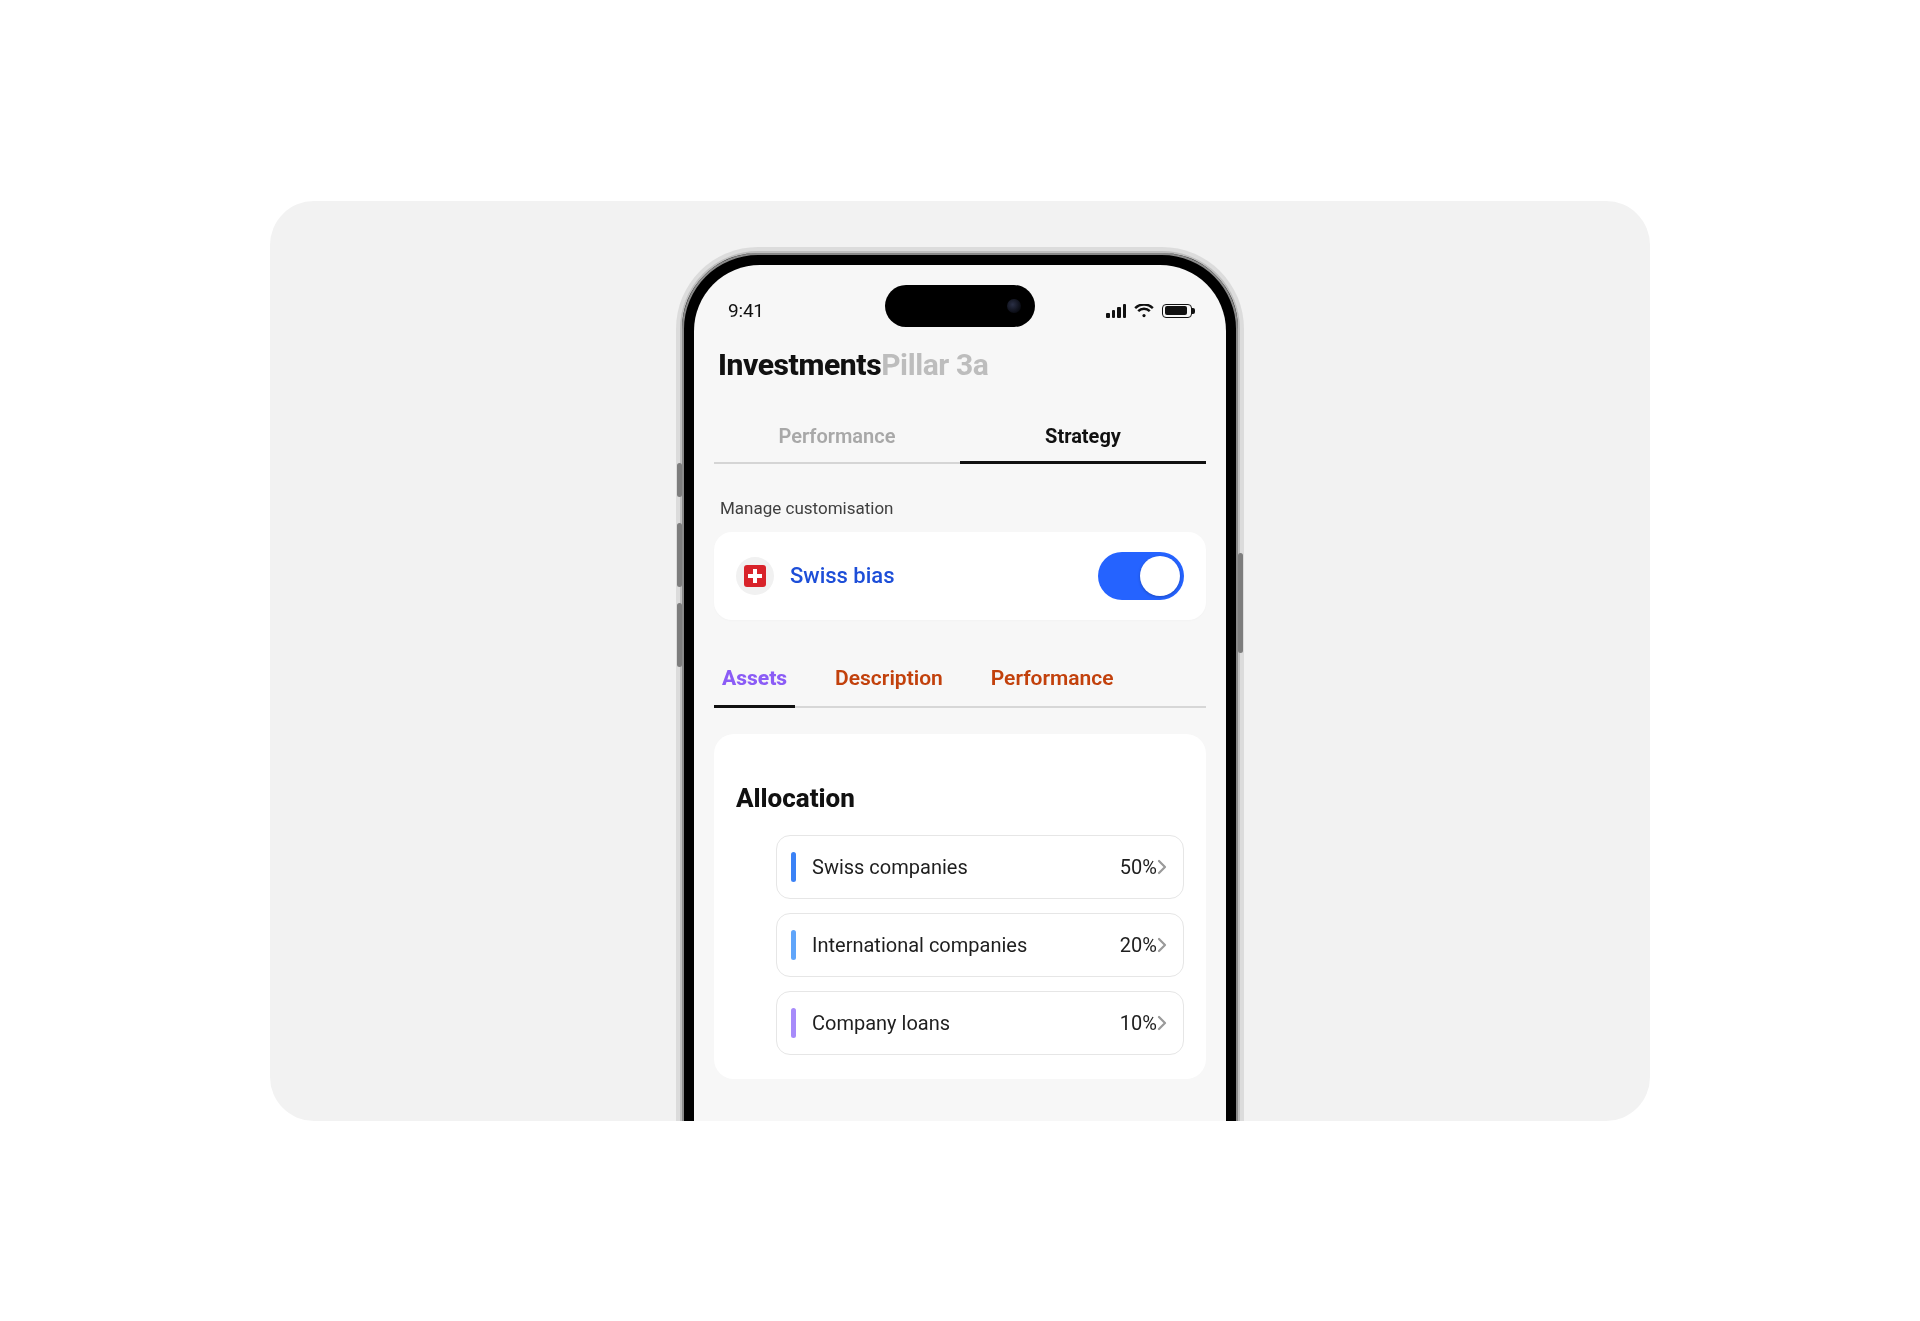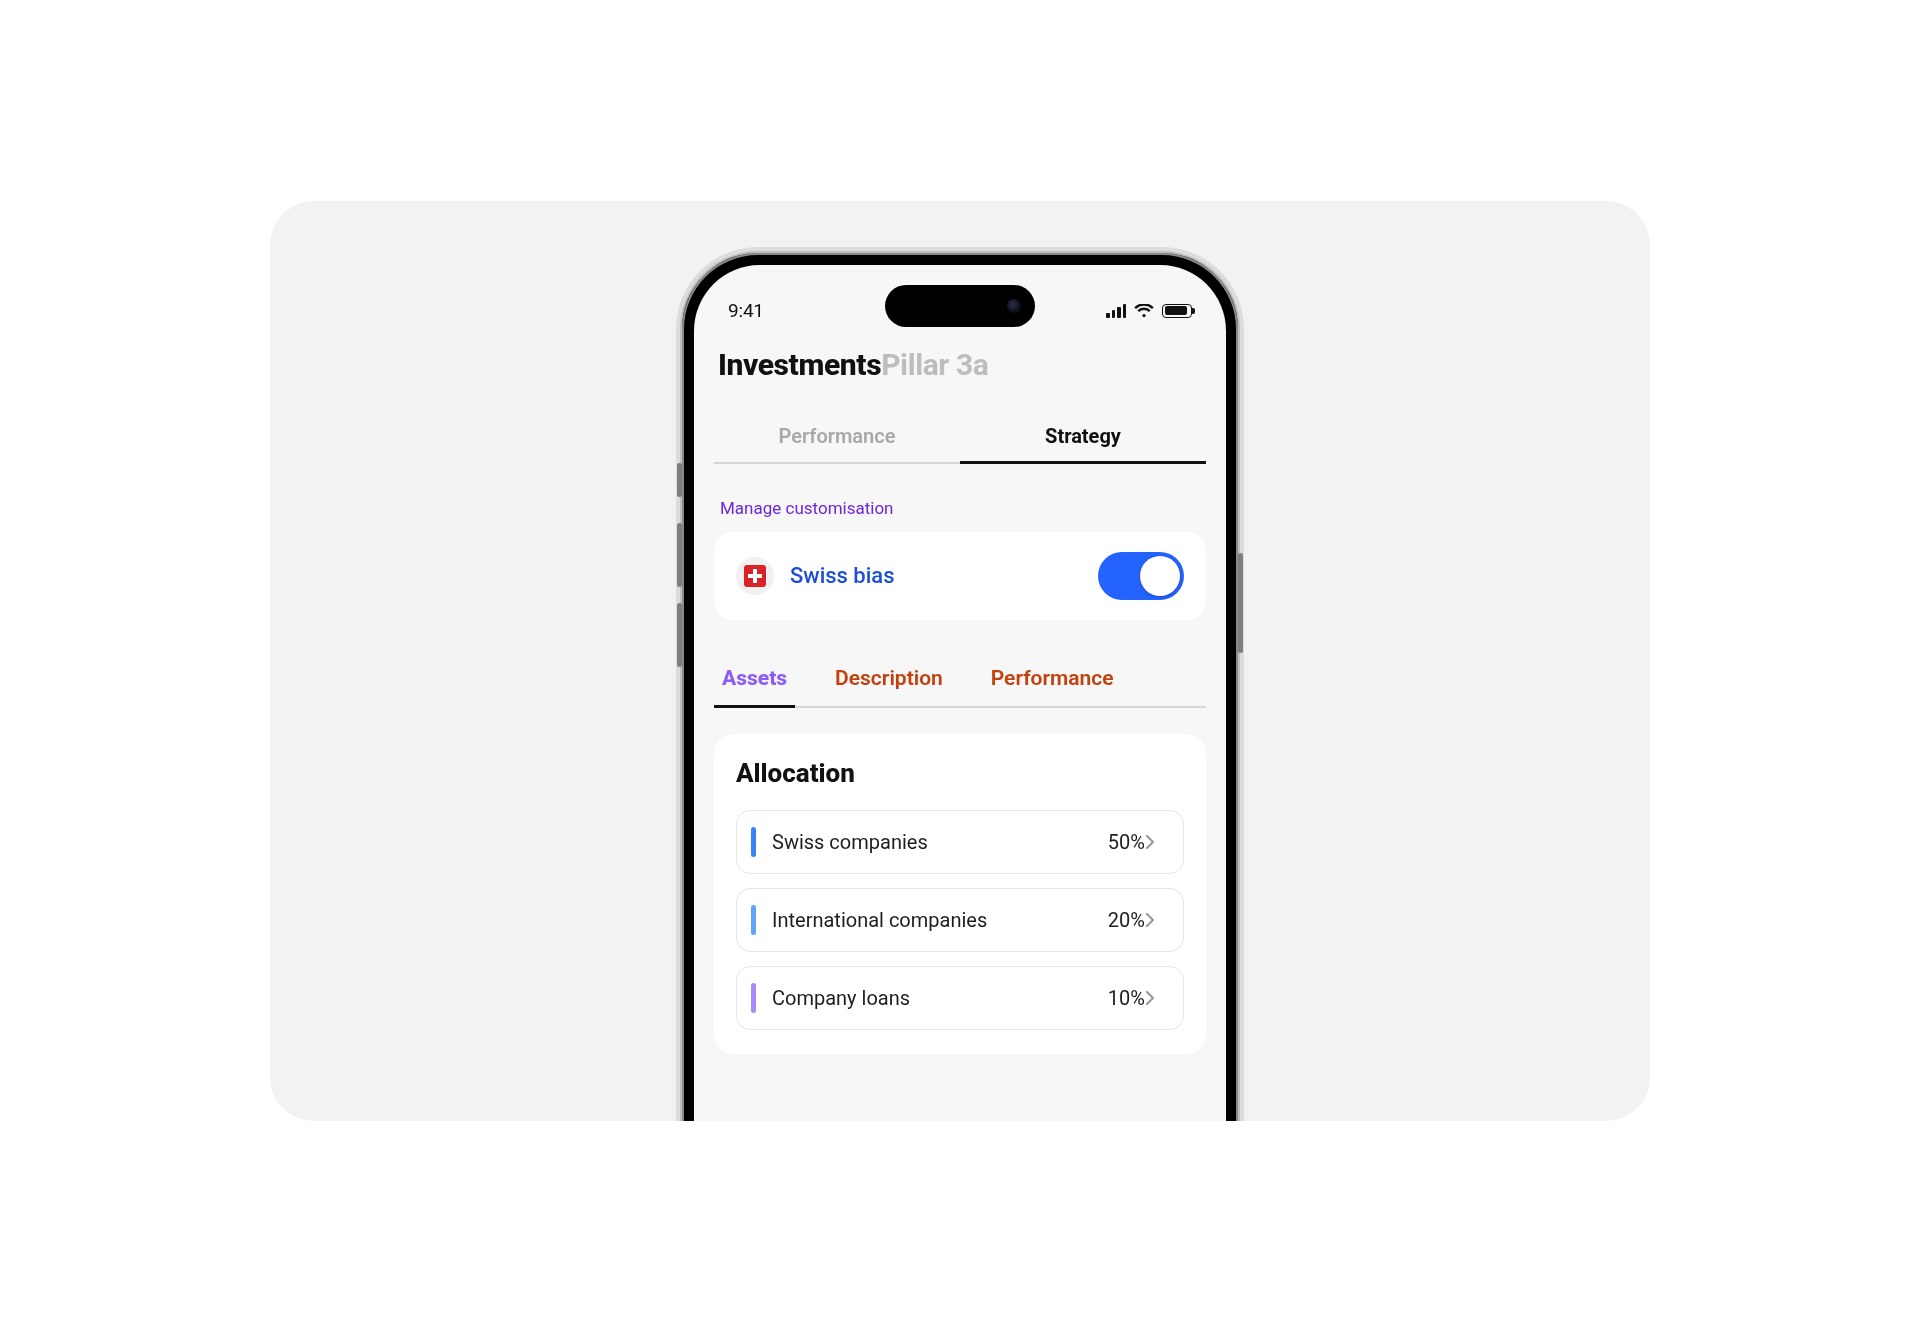--- a/index.html
+++ b/index.html
@@ -206,21 +206,21 @@
     content: "";
     position: absolute;
     left: 0; right: 0; bottom: -2px;
     height: 3px;
     background: #111;
   }
 
   .section-label {
     margin-top: 34px;
     font-size: 17px;
-    color: #6d28d9;
+    color: #404040;
     padding-left: 6px;
   }
 
   .card {
     margin-top: 14px;
     background: #fff;
     border-radius: 18px;
     padding: 20px 22px;
     display: flex;
     align-items: center;
@@ -312,31 +312,33 @@
     margin-top: 26px;
     background: #fff;
     border-radius: 20px;
     padding: 24px 22px 10px 22px;
   }
   .alloc-title {
     font-size: 26px;
     font-weight: 800;
     color: #111;
     margin-bottom: 22px;
+    margin-top: 25px;
   }
 
   .alloc-row {
     border: 1px solid #e6e6e6;
     border-radius: 14px;
-    padding: 16px 28px 16px 14px;
+    padding: 16px 16px 16px 14px;
     display: flex;
     align-items: center;
     justify-content: space-between;
     margin-bottom: 14px;
     cursor: pointer;
+    margin-left: 40px;
   }
   .alloc-left {
     display: flex;
     align-items: center;
     gap: 16px;
   }
   .color-bar {
     width: 5px;
     height: 30px;
     border-radius: 3px;

